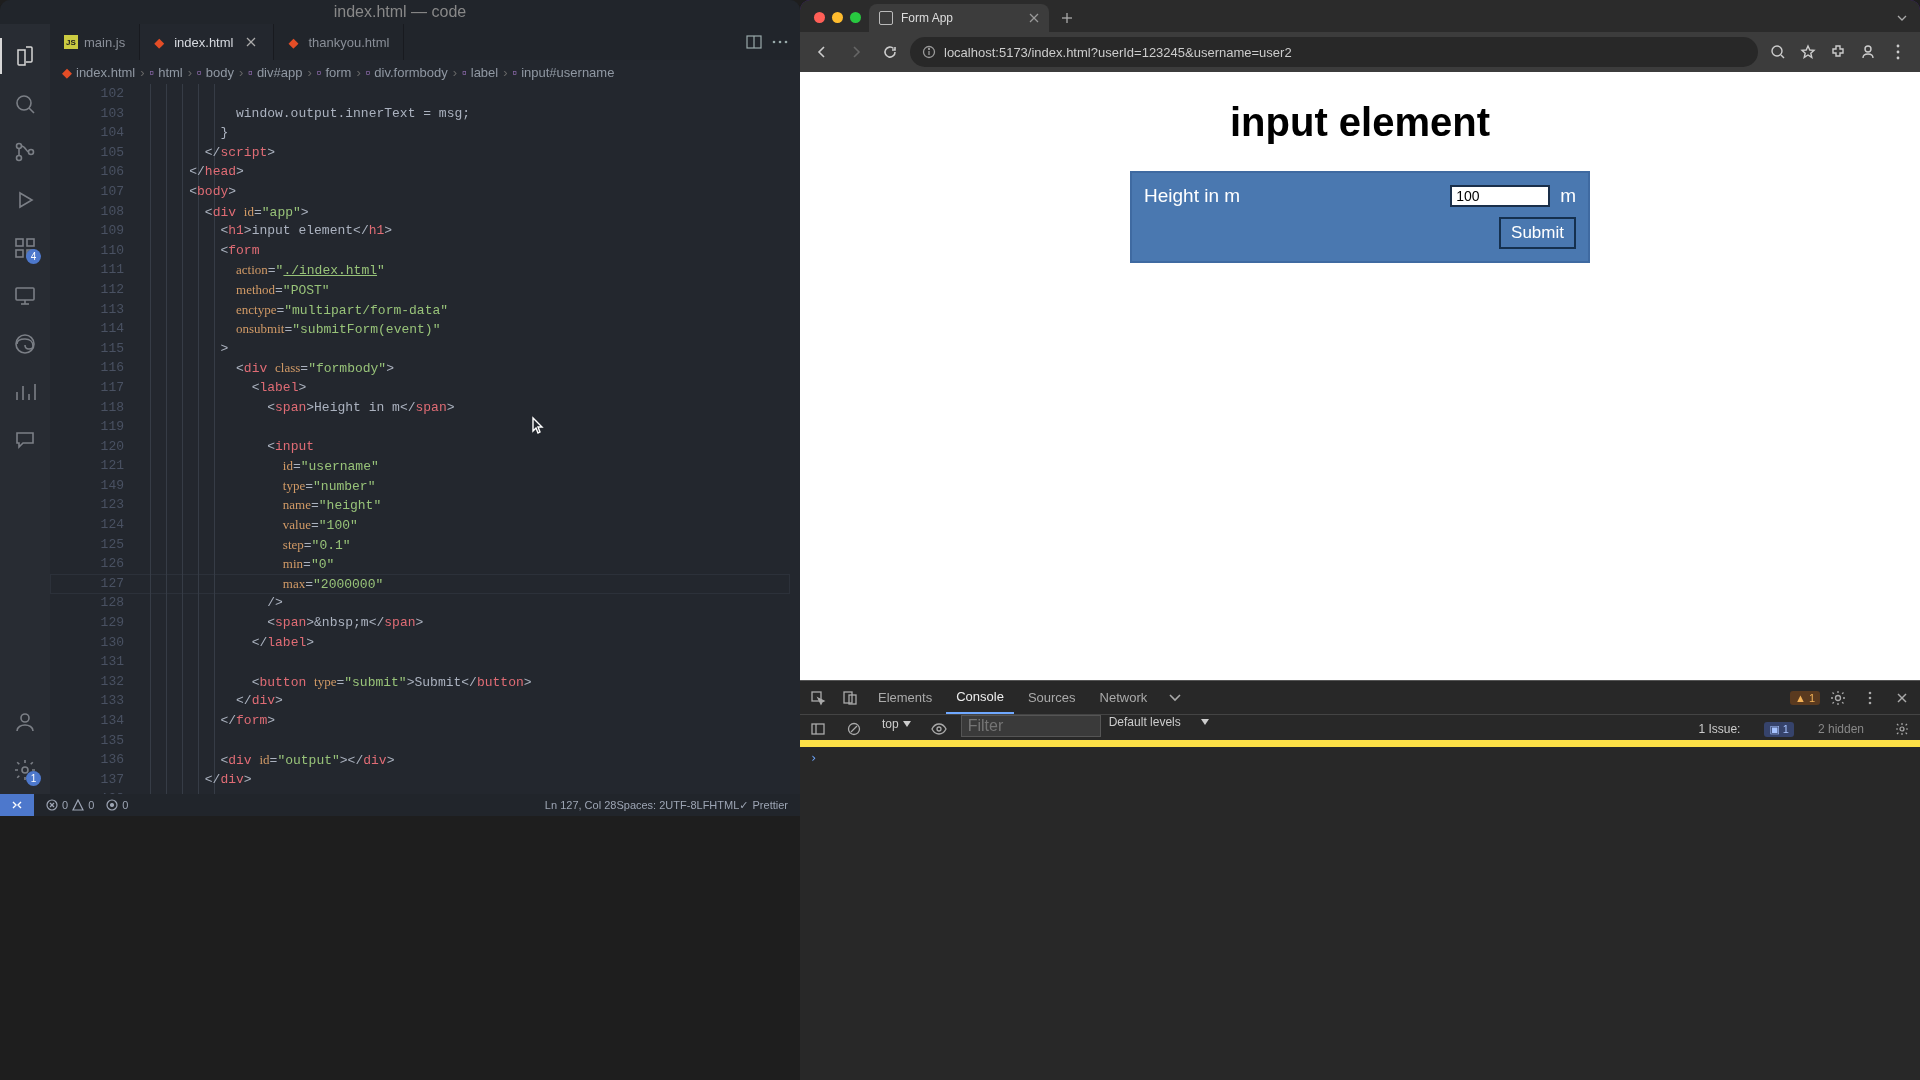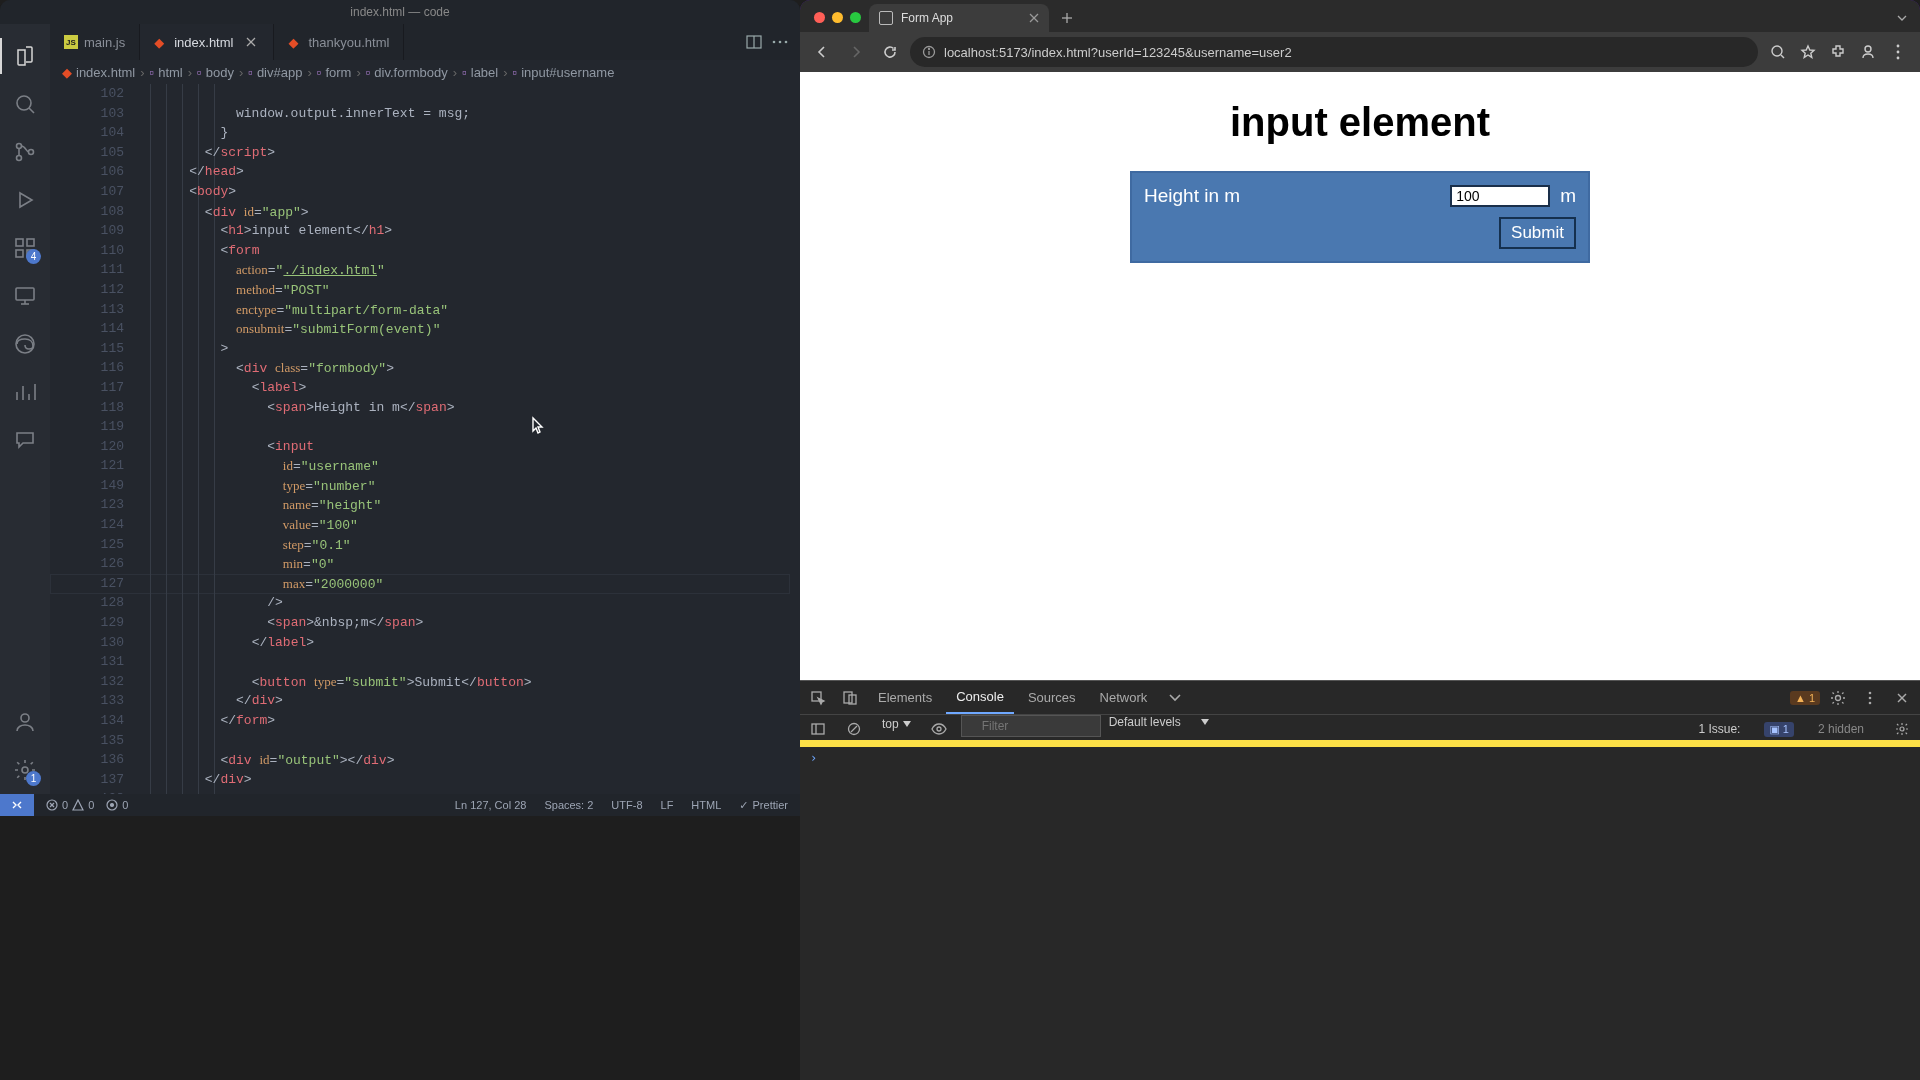--- a/index.html
+++ b/index.html
@@ -1,20 +1,20 @@
 <!DOCTYPE html>
 <html><head>
 <meta charset="utf-8">
 <style>
 * { margin: 0; padding: 0; box-sizing: border-box; }
 body { font-family: -apple-system, BlinkMacSystemFont, "Segoe UI", sans-serif; background: #1e1e1e; color: #ccc; overflow: hidden; width: 1456px; height: 816px; font-size: 13px; }
 
 
 .vscode { position: absolute; left: 0; top: 0; width: 800px; height: 816px; background: #1e2227; display: flex; flex-direction: column; border-radius: 10px 10px 0 0; overflow: hidden; }
-.titlebar { height: 24px; background: #21252b; display: flex; align-items: center; justify-content: center; font-size: 12px; color: #888; }
+.titlebar { height: 24px; background: #21252b; display: flex; align-items: center; justify-content: center; font-size: 16px; color: #888; }
 .activitybar { position: absolute; left: 0; top: 24px; width: 50px; bottom: 22px; background: #282c33; display: flex; flex-direction: column; align-items: center; padding-top: 8px; }
 .activity-icon { width: 28px; height: 28px; margin: 10px 0; display: flex; align-items: center; justify-content: center; color: #7b7f86; position: relative; }
 .activity-icon.active { color: #d7d7d7; }
 .activity-icon.active::before { content: ""; position: absolute; left: -11px; top: -4px; width: 2px; height: 36px; background: #d7d7d7; }
 .badge { position: absolute; right: -2px; bottom: -2px; background: #4d78cc; color: #fff; border-radius: 8px; min-width: 15px; height: 15px; font-size: 10px; display: flex; align-items: center; justify-content: center; padding: 0 3px; }
 .activity-bottom { margin-top: auto; margin-bottom: 8px; }
 
 .right-pane { position: absolute; left: 50px; top: 24px; right: 0; bottom: 22px; display: flex; flex-direction: column; background: #23272e; }
 .tabbar { height: 36px; display: flex; align-items: stretch; background: #21252b; }
 .tab { display: flex; align-items: center; padding: 0 14px; font-size: 13px; color: #8a8f98; border-right: 1px solid #181a1f; gap: 6px; }
@@ -40,21 +40,21 @@
 .t-tag { color: #e06c75; }
 .t-attr { color: #d19a66; font-family: Liberation Serif, serif; }
 .t-str { color: #98c379; }
 .t-punc { color: #abb2bf; }
 .t-txt { color: #abb2bf; }
 .t-cur { text-decoration: underline; }
 
 .statusbar { position: absolute; left: 0; right: 0; bottom: 0; height: 22px; background: #21252b; display: flex; align-items: center; font-size: 11px; color: #9da5b4; }
 .sb-left { display: flex; align-items: center; gap: 12px; height: 100%; }
 .sb-remote { background: #4d78cc; width: 34px; height: 100%; display: flex; align-items: center; justify-content: center; color: #fff; }
-.sb-right { margin-left: auto; display: flex; gap: 18px; padding-right: 12px; padding-left: 20px; }
+.sb-right { margin-left: auto; display: flex; padding-right: 12px; padding-left: 20px; }
 .sb-item { display: flex; align-items: center; gap: 4px; }
 
 
 .chrome { position: absolute; left: 800px; top: 0; right: 0; bottom: 0; background: #4c1d95; display: flex; flex-direction: column; border-radius: 10px 10px 0 0; overflow: hidden; }
 .chrome-tabs { height: 32px; background: #2b2b2b; display: flex; align-items: flex-end; padding-left: 6px; }
 .traffic { display: flex; gap: 7px; align-items: center; margin: 0 8px 9px 8px; }
 .tl { width: 11px; height: 11px; border-radius: 50%; }
 .tr-red { background: #ff5f57; } .tr-yel { background: #febc2e; } .tr-grn { background: #28c840; }
 .ctab { background: #3c3c3c; height: 28px; display: flex; align-items: center; padding: 0 10px; border-radius: 8px 8px 0 0; font-size: 12px; color: #ddd; gap: 8px; min-width: 180px; }
 .ctab-close { color: #999; margin-left: auto; }
@@ -80,21 +80,21 @@
 .dt-tabs { height: 34px; display: flex; align-items: center; border-bottom: 1px solid #444; padding: 0 4px; gap: 4px; }
 .dt-ibtn { width: 28px; height: 28px; display: flex; align-items: center; justify-content: center; color: #aaa; }
 .dt-tab { padding: 0 10px; height: 100%; display: flex; align-items: center; font-size: 13px; color: #aaa; }
 .dt-tab.active { color: #eee; border-bottom: 2px solid #6fa8ff; }
 .dt-right { margin-left: auto; display: flex; align-items: center; gap: 4px; }
 .dt-badge { background: #555; color: #fff; border-radius: 3px; padding: 1px 5px; font-size: 11px; display: flex; align-items: center; gap: 3px; }
 .dt-badge.err { background: #5a3a1f; color: #f3b257; }
 
 .dt-console-bar { height: 32px; display: flex; align-items: flex-start; border-bottom: 7px solid #fde047; padding: 0 4px; gap: 8px; font-size: 12px; }
 .dt-sel { display: flex; align-items: center; gap: 4px; padding: 2px 6px; color: #ccc; }
-.dt-filter { width: 140px; height: 22px; background: #3a3a3a; border: 1px solid #555; color: #ccc; padding: 0 20px; font-size: 12px; }
+.dt-filter { width: 140px; height: 22px; background: #3a3a3a; border: 1px solid #555; color: #ccc; padding: 0 6px; font-size: 16px; }
 .dt-levels { display: flex; align-items: center; gap: 20px; }
 .dt-issue { display: flex; align-items: center; gap: 24px; margin-left: auto; }
 .dt-console-body { flex: 1; padding: 4px 10px; font-family: Menlo, monospace; font-size: 12px; color: #73a9ff; }
 .prompt-caret { color: #6fa8ff; }
 
 svg { display: block; }
 </style>
 </head>
 <body>
 

